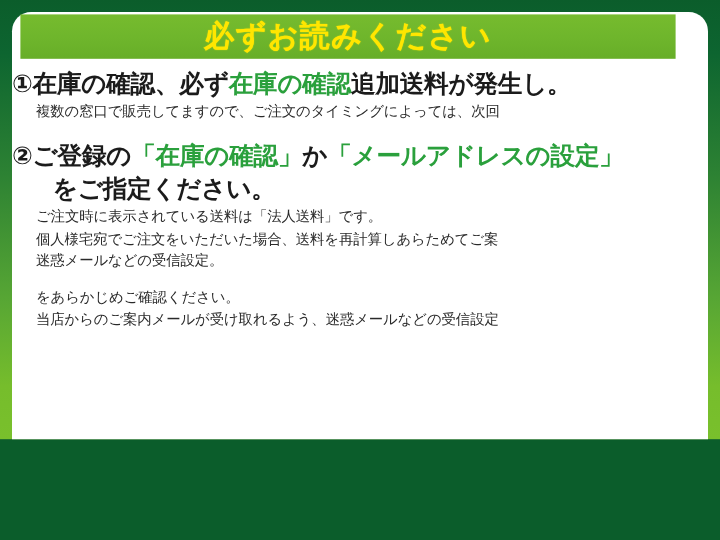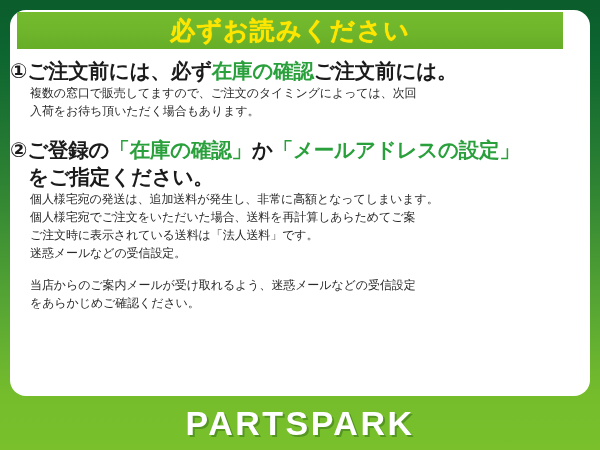--- a/index.html
+++ b/index.html
@@ -11,21 +11,21 @@
   }
 
   body {
     font-family: "Liberation Sans", "DejaVu Sans", sans-serif;
     background: #0b5d2b;
   }
 
   .banner {
     position: relative;
     width: 600px;
-    height: 450px;
+    height: 366px;
     background: linear-gradient(to bottom, #0b5d2b 0%, #0d6530 12%, #2d8233 40%, #57a634 68%, #76bd2c 88%, #79c02c 100%);
     overflow: hidden;
   }
 
   
   .card {
     position: absolute;
     left: 10px;
     top: 10px;
     width: 580px;
@@ -86,21 +86,21 @@
   .item-body {
     color: #2a2a2a;
     font-size: 12px;
     font-weight: normal;
     line-height: 1.52;
     padding-left: 20px;
     letter-spacing: -0.1px;
   }
 
   .item-head.indent2 {
-    padding-left: 18px;
+    padding-left: 34px;
   }
 
   .gap-1 { height: 13px; }
   .gap-2 { height: 11px; }
 
   
   .footer {
     position: absolute;
     left: 0;
     top: 396px;
@@ -127,46 +127,44 @@
 
   <div class="card"></div>
 
   <div class="header-bar">
     <div class="header-title">必ずお読みください</div>
   </div>
 
   <div class="content">
 
     <div class="item">
-      <div class="item-head"><span class="num">①</span><span>ご注文前には、必ず</span><span class="hl">在庫の確認</span><span>ご注文前には。</span></div>
+      <div class="item-head"><span class="num">①</span><span>在庫の確認、必ず</span><span class="hl">在庫の確認</span><span>追加送料が発生し。</span></div>
       <div class="item-body">
         <div>複数の窓口で販売してますので、ご注文のタイミングによっては、次回</div>
-        <div>入荷をお待ち頂いただく場合もあります。</div>
       </div>
     </div>
 
     <div class="gap-1"></div>
 
     <div class="item">
       <div class="item-head"><span class="num">②</span><span>ご登録の</span><span class="hl">「在庫の確認」</span><span>か</span><span class="hl">「メールアドレスの設定」</span></div>
       <div class="item-head indent2">をご指定ください。</div>
       <div class="item-body">
-        <div>個人様宅宛の発送は、追加送料が発生し、非常に高額となってしまいます。</div>
+        <div>ご注文時に表示されている送料は「法人送料」です。</div>
         <div>個人様宅宛でご注文をいただいた場合、送料を再計算しあらためてご案</div>
-        <div>ご注文時に表示されている送料は「法人送料」です。</div>
         <div>迷惑メールなどの受信設定。</div>
       </div>
     </div>
 
     <div class="gap-2"></div>
 
     <div class="item">
       <div class="item-body">
+        <div>をあらかじめご確認ください。</div>
         <div>当店からのご案内メールが受け取れるよう、迷惑メールなどの受信設定</div>
-        <div>をあらかじめご確認ください。</div>
       </div>
     </div>
 
   </div>
 
   <div class="footer">
     <div class="brand">PARTSPARK</div>
   </div>
 
 </div>

